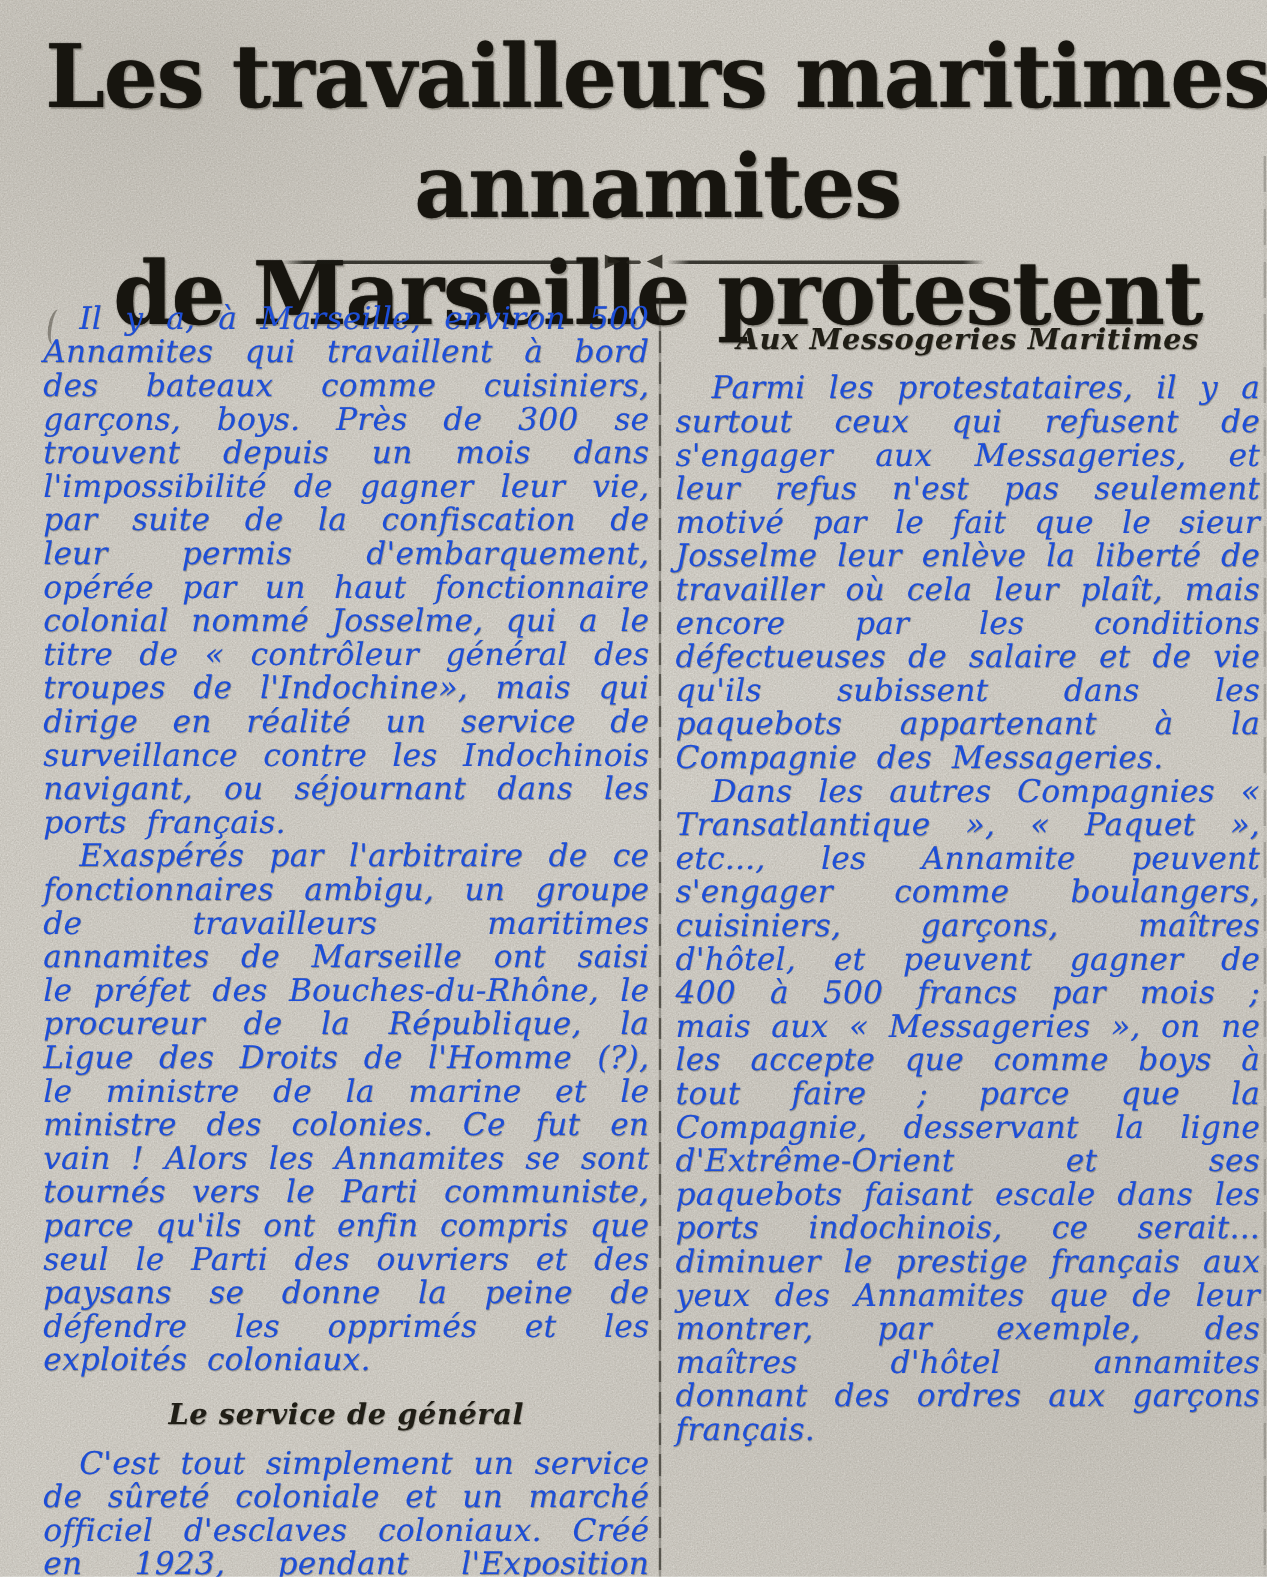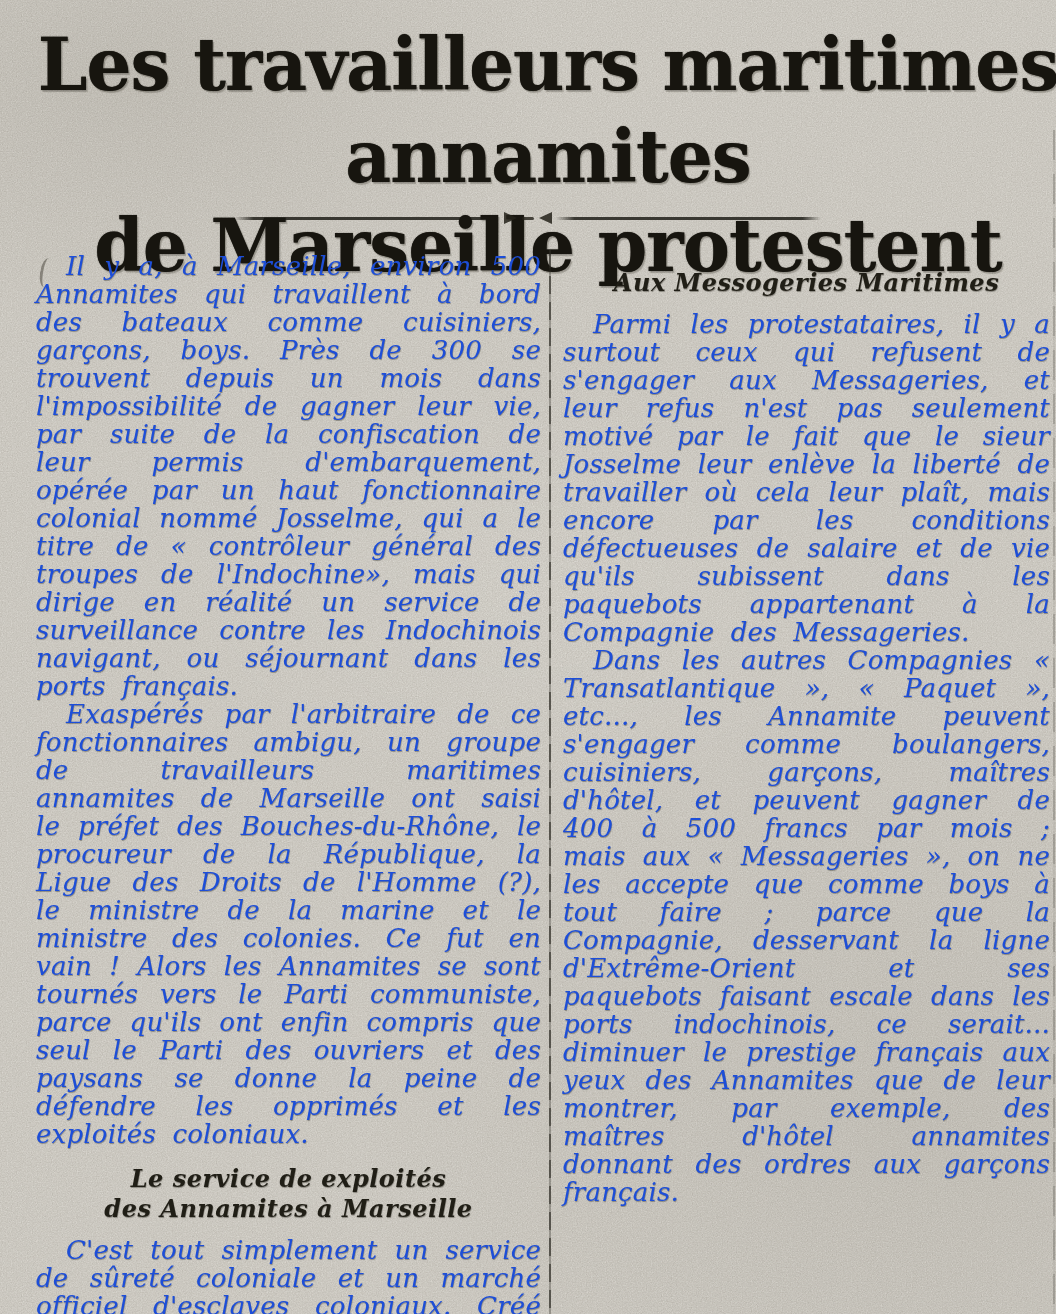--- a/index.html
+++ b/index.html
@@ -72,22 +72,21 @@
 </div>
 
 <div class="rule"></div>
 <div class="edge-rule"></div>
 <div class="smudge"></div>
 
 <div class="col-left">
   <p class="body indent">Il y a, à Marseille, environ 500 Annamites qui travaillent à bord des bateaux comme cuisiniers, garçons, boys. Près de 300 se trouvent depuis un mois dans l'impossibilité de gagner leur vie, par suite de la confiscation de leur permis d'embarquement, opérée par un haut fonctionnaire colonial nommé Josselme, qui a le titre de « contrôleur général des troupes de l'Indochine», mais qui dirige en réalité un service de surveillance contre les Indochinois navigant, ou séjournant dans les ports français.</p>
   <p class="body indent">Exaspérés par l'arbitraire de ce fonctionnaires ambigu, un groupe de travailleurs maritimes annamites de Marseille ont saisi le préfet des Bouches-du-Rhône, le procureur de la République, la Ligue des Droits de l'Homme (?), le ministre de la marine et le ministre des colonies. Ce fut en vain ! Alors les Annamites se sont tournés vers le Parti communiste, parce qu'ils ont enfin compris que seul le Parti des ouvriers et des paysans se donne la peine de défendre les opprimés et les exploités coloniaux.</p>
   <div class="subhead">
-    <div>Le service de exploités</div>
-    <div>des Annamites à Marseille</div>
+    <div>Le service de général</div>
   </div>
   <p class="body indent">C'est tout simplement un service de sûreté coloniale et un marché officiel d'esclaves coloniaux. Créé en 1923, pendant l'Exposition coloniale de Marseille, par l'empoisonneur Sarraut, alors ministre des colonies, ce service est aujourd'hui dirigé par</p>
 
 </div>
 
 <div class="col-right">
   <div class="subhead">Aux Messogeries Maritimes</div>
   <p class="body indent">Parmi les protestataires, il y a surtout ceux qui refusent de s'engager aux Messageries, et leur refus n'est pas seulement motivé par le fait que le sieur Josselme leur enlève la liberté de travailler où cela leur plaît, mais encore par les conditions défectueuses de salaire et de vie qu'ils subissent dans les paquebots appartenant à la Compagnie des Messageries.</p>
   <p class="body indent">Dans les autres Compagnies « Transatlantique », « Paquet », etc..., les Annamite peuvent s'engager comme boulangers, cuisiniers, garçons, maîtres d'hôtel, et peuvent gagner de 400 à 500 francs par mois ; mais aux « Messageries », on ne les accepte que comme boys à tout faire ; parce que la Compagnie, desservant la ligne d'Extrême-Orient et ses paquebots faisant escale dans les ports indochinois, ce serait... diminuer le prestige français aux yeux des Annamites que de leur montrer, par exemple, des maîtres d'hôtel annamites donnant des ordres aux garçons français.</p>
 

